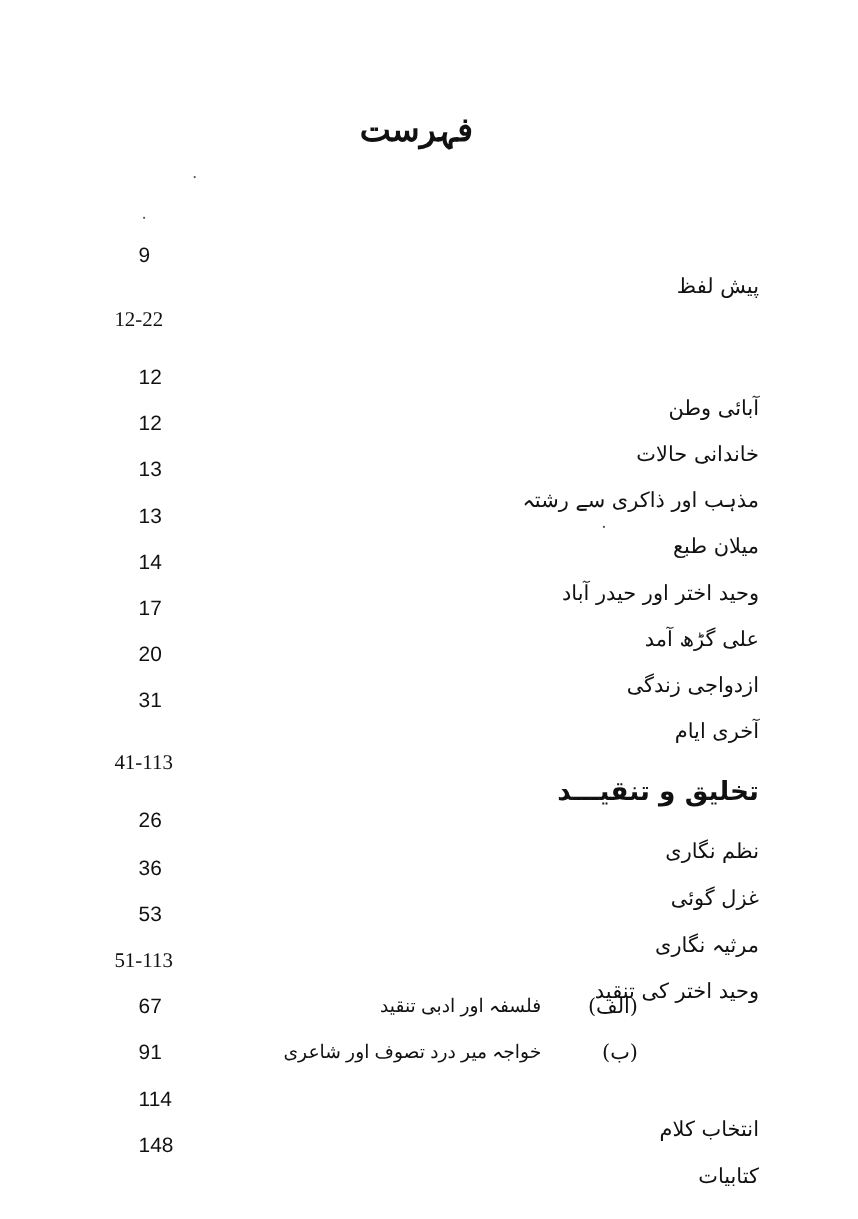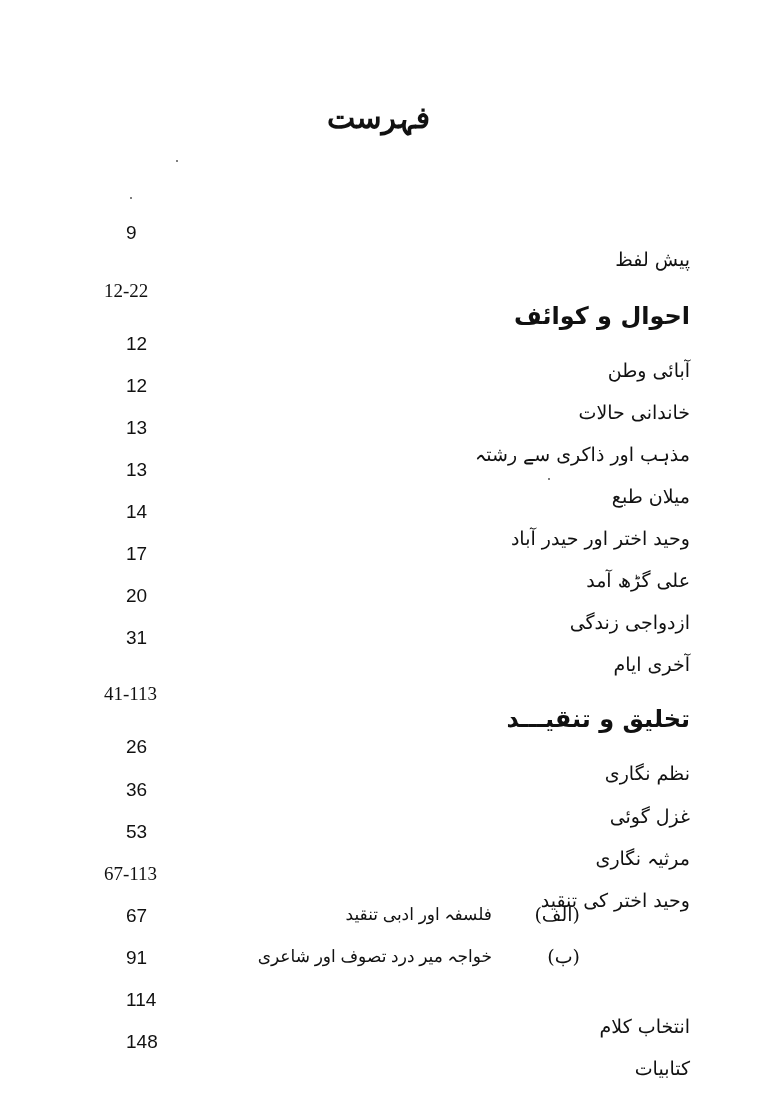--- a/index.html
+++ b/index.html
@@ -26,21 +26,20 @@
 <div class="speck" style="left:176px;top:160px;"></div>
 <div class="speck" style="left:130px;top:197px;"></div>
 <div class="speck" style="left:548px;top:478px;"></div>
 
 <div class="row" style="top:214px;">
   <span class="label">پیش لفظ</span>
   <span class="num single">9</span>
 </div>
 
 <div class="row" style="top:272px;">
-  <span class="label heading">احوال و کوائف</span>
   <span class="num range">12-22</span>
 </div>
 
 <div class="row" style="top:325px;">
   <span class="label">آبائی وطن</span>
   <span class="num single">12</span>
 </div>
 <div class="row" style="top:367px;">
   <span class="label">خاندانی حالات</span>
   <span class="num single">12</span>
@@ -82,21 +81,21 @@
 <div class="row" style="top:771px;">
   <span class="label">غزل گوئی</span>
   <span class="num single">36</span>
 </div>
 <div class="row" style="top:813px;">
   <span class="label">مرثیہ نگاری</span>
   <span class="num single">53</span>
 </div>
 <div class="row" style="top:855px;">
   <span class="label">وحید اختر کی تنقید</span>
-  <span class="num range">67-113</span>
+  <span class="num range">51-113</span>
 </div>
 
 <div class="row" style="top:897px;">
   <span class="sub-marker">(الف)</span>
   <span class="sub-text">فلسفہ اور ادبی تنقید</span>
   <span class="num single">67</span>
 </div>
 <div class="row" style="top:939px;">
   <span class="sub-marker">(ب)</span>
   <span class="sub-text">خواجہ میر درد تصوف اور شاعری</span>

